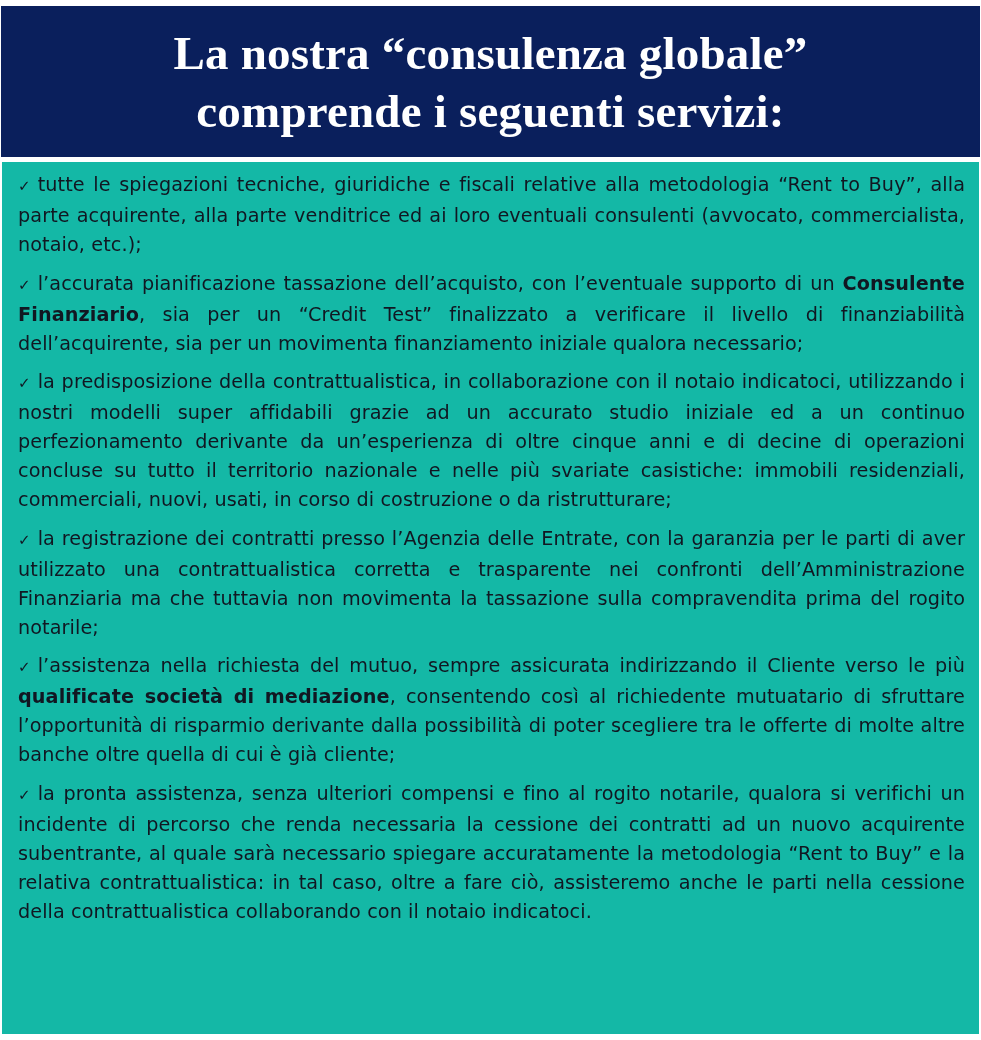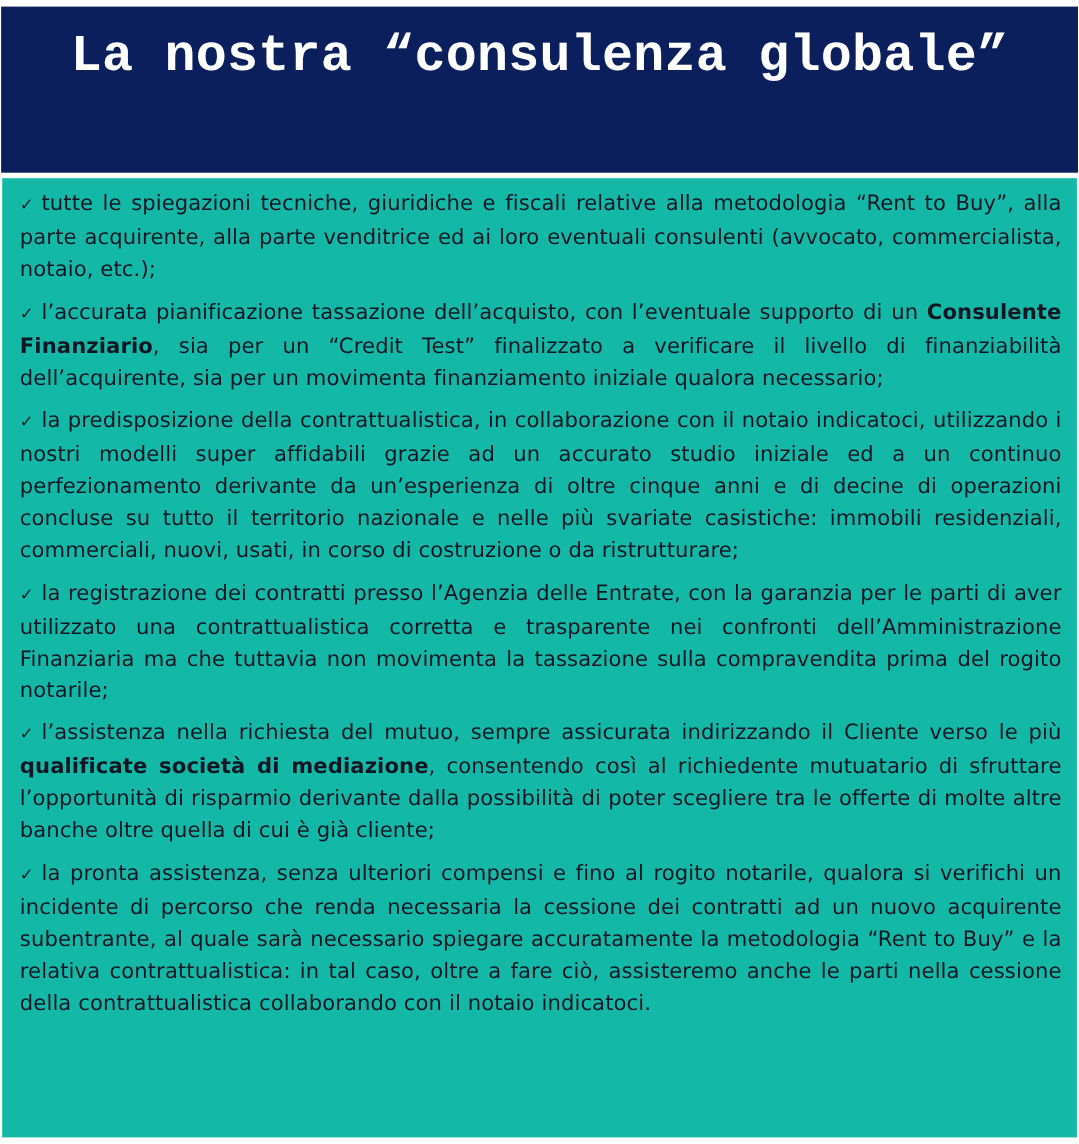--- a/index.html
+++ b/index.html
@@ -20,21 +20,21 @@
       width: 979px;
       height: 151px;
       background: #0a1f5c;
       color: #ffffff;
       text-align: center;
       box-sizing: border-box;
       padding-top: 18px;
     }
     .header .title-line {
       display: block;
-      font-family: Liberation Mono, monospace;
+      font-family: Liberation Serif, serif;
       font-weight: bold;
       font-size: 47px;
       line-height: 58px;
       letter-spacing: 0.2px;
       white-space: nowrap;
     }
     .content {
       position: absolute;
       left: 2px;
       top: 162px;
@@ -61,20 +61,21 @@
     }
     .bold {
       font-weight: bold;
     }
   </style>
 </head>
 <body>
 
 <div class="header">
   <span class="title-line">La nostra “consulenza globale”</span>
+  <span class="title-line">comprende i seguenti servizi:</span>
 </div>
 
 <div class="content">
   <p class="item">
     <span class="check">✓</span><span>tutte le spiegazioni tecniche, giuridiche e fiscali relative alla metodologia “Rent to Buy”, alla parte acquirente, alla parte venditrice ed ai loro eventuali consulenti (avvocato, commercialista, notaio, etc.);</span>
   </p>
   <p class="item">
     <span class="check">✓</span><span>l’accurata pianificazione tassazione dell’acquisto, con l’eventuale supporto di un </span><span class="bold">Consulente Finanziario</span><span>, sia per un “Credit Test” finalizzato a verificare il livello di finanziabilità dell’acquirente, sia per un movimenta finanziamento iniziale qualora necessario;</span>
   </p>
   <p class="item">

